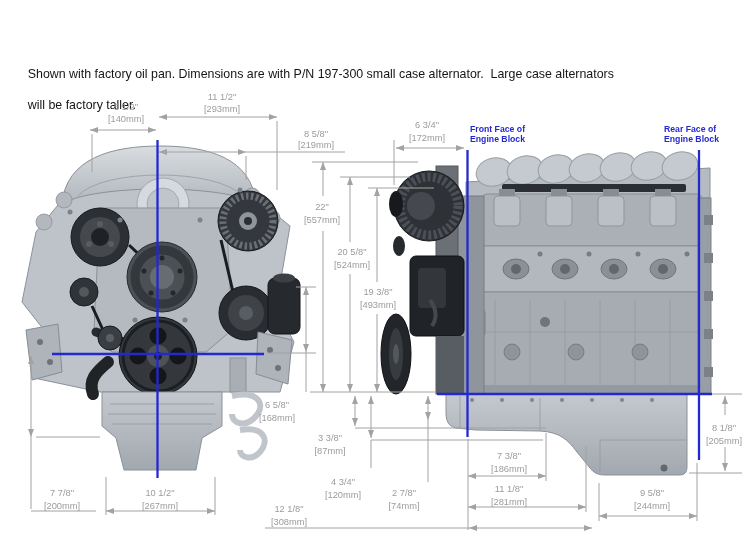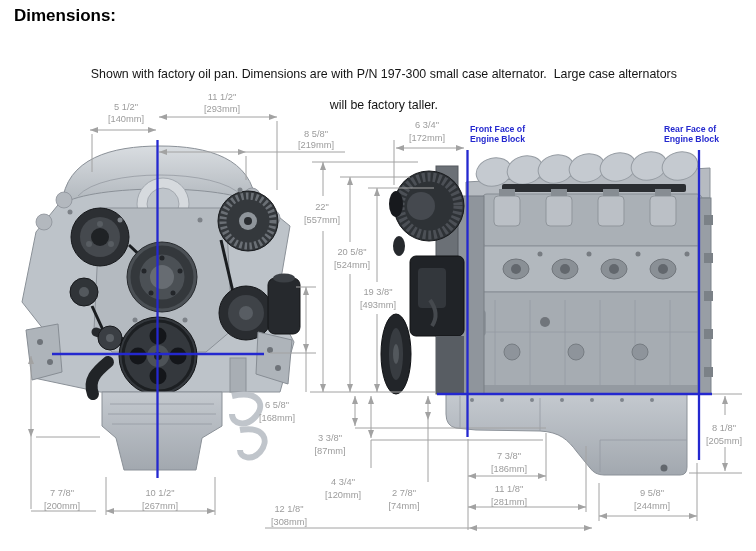--- a/index.html
+++ b/index.html
@@ -4,37 +4,36 @@
 <style>
   :root{
     --accent-blue:#2428cf;
     --dim-gray:#a2a2a2;
   }
   html,body{margin:0;padding:0;background:#fff;}
   .page{position:relative;width:756px;height:551px;background:#fff;overflow:hidden;
         font-family:"Liberation Sans",sans-serif;}
   .doc-title{position:absolute;left:14px;top:6px;margin:0;font-size:17px;font-weight:bold;color:#000;}
   .doc-body{position:absolute;left:14px;top:52px;width:726px;font-size:12.4px;line-height:1.24;
-            color:#151515;white-space:pre-wrap;text-align:center;}
+            color:#151515;white-space:pre-wrap;}
   svg.diagram{position:absolute;left:0;top:0;}
   .dim-line{stroke:var(--dim-gray);stroke-width:1;fill:none;}
   .dim-arrow{fill:var(--dim-gray);stroke:none;}
   .dim-text{font-family:"Liberation Sans",sans-serif;font-size:9.3px;fill:#9c9c9c;text-anchor:middle;}
   .face-label{font-family:"Liberation Sans",sans-serif;font-size:8.7px;font-weight:bold;
               fill:var(--accent-blue);text-anchor:start;}
   .blue-line{stroke:var(--accent-blue);stroke-width:2.3;fill:none;}
   .m-edge{stroke:#8b9198;stroke-width:1;}
   .thin{stroke:#959ba2;stroke-width:0.8;fill:none;}
 </style>
 </head>
 <body>
 
 <div class="page">
 
-  <h1 class="doc-title">Dimensions:</h1>
   <div class="doc-body">
     <span>Shown with factory oil pan. Dimensions are with P/N 197-300 small case alternator.  Large case alternators</span><br>
     <span>will be factory taller.</span>
   </div>
 
   <svg class="diagram" width="756" height="551" viewBox="0 0 756 551">
     <defs>
       <linearGradient id="gLight" x1="0" y1="0" x2="0" y2="1">
         <stop offset="0" stop-color="#d9dde1"></stop>
           <stop offset="1" stop-color="#b0b6bc"></stop>

